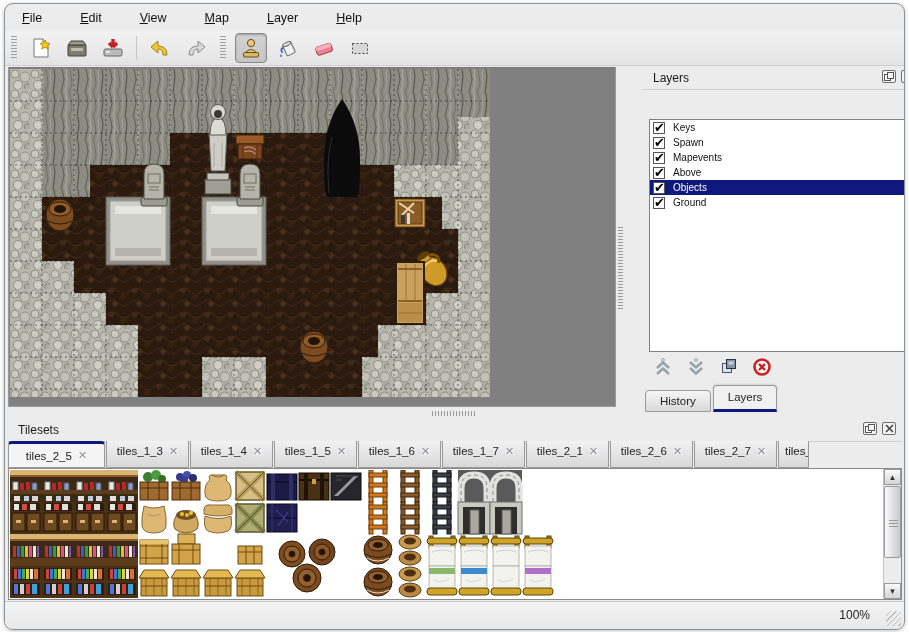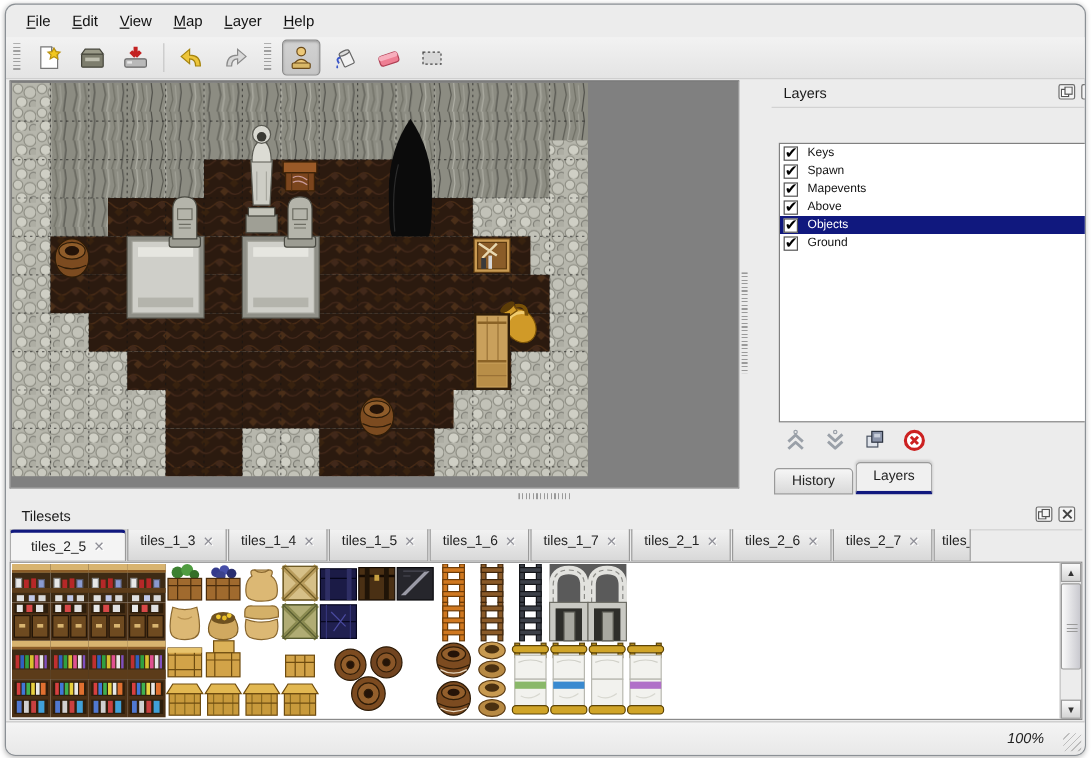--- a/index.html
+++ b/index.html
@@ -1,21 +1,21 @@
 <!DOCTYPE html>
 <html><head>
 <meta charset="utf-8">
 <style>
   html,body{margin:0;padding:0;background:#fff;width:909px;height:632px;overflow:hidden;
     font-family:"Liberation Sans","DejaVu Sans",sans-serif;-webkit-font-smoothing:antialiased;}
   .win{position:absolute;left:4px;top:3px;width:899px;height:625px;background:#ececec;
     border:1px solid #8b9095;border-radius:9px;overflow:hidden;
     box-shadow:0 1px 4px rgba(0,0,0,.25);}
   
-  .menubar{position:absolute;left:0;top:2px;width:100%;height:24px;display:flex;align-items:center;padding-left:8px;box-sizing:border-box;}
+  .menubar{position:absolute;left:0;top:2px;width:100%;height:24px;display:flex;align-items:center;padding-left:8px;box-sizing:border-box;gap:20px;}
   .menu-item{font-size:12.5px;color:#111;padding:3px 9px;border-radius:3px;cursor:default;}
   .menu-item u{text-decoration:underline;}
   
   .toolbar{position:absolute;left:0;top:27px;width:100%;height:34px;display:flex;align-items:center;
     border-bottom:1px solid #cfcfcf;background:linear-gradient(#f2f2f2,#e4e4e4);}
   .tb-handle{width:6px;height:24px;margin:0 6px 0 6px;
     background:repeating-linear-gradient(to bottom,#9f9f9f 0 1px,transparent 1px 3px);}
   .tb-btn{width:30px;height:28px;margin:0 3px;border-radius:4px;display:flex;align-items:center;justify-content:center;}
   .tb-btn svg{display:block;}
   .tb-btn.active{background:linear-gradient(#d2d2d2,#c6c6c6);border:1px solid #8a8a8a;box-shadow:inset 0 1px 2px rgba(0,0,0,.25);}
@@ -84,21 +84,21 @@
   .sbar{position:absolute;right:0;top:0;width:17px;height:130px;background:#ececec;border-left:1px solid #c2c2c2;}
   .sb-btn{position:absolute;left:0;width:17px;height:16px;background:linear-gradient(#fafafa,#d4d4d4);
     border:1px solid #9a9a9a;box-sizing:border-box;display:flex;align-items:center;justify-content:center;
     font-size:8px;color:#333;}
   .sb-thumb{position:absolute;left:0;top:17px;width:17px;height:72px;background:linear-gradient(to right,#fafafa,#c9c9cf);
     border:1px solid #9a9a9a;border-radius:2px;box-sizing:border-box;}
   .sb-grip{position:absolute;left:4px;top:33px;width:9px;height:7px;
     background:repeating-linear-gradient(to bottom,#9a9a9a 0 1px,transparent 1px 3px);}
   
   .statusbar{position:absolute;left:0;top:597px;width:100%;height:27px;border-top:1px solid #c8c8c8;
-    background:linear-gradient(#f4f4f4,#e8e8e8);font-style:italic;}
+    background:linear-gradient(#f4f4f4,#e8e8e8);}
   .zoomlvl{position:absolute;right:34px;top:6px;font-size:12px;color:#222;}
   .grip{position:absolute;right:3px;bottom:3px;width:15px;height:15px;
     background:repeating-linear-gradient(135deg,transparent 0 3px,#bdbdbd 3px 4px);}
 </style>
 </head>
 <body>
 
 <div class="win">
 
   <div class="menubar">

